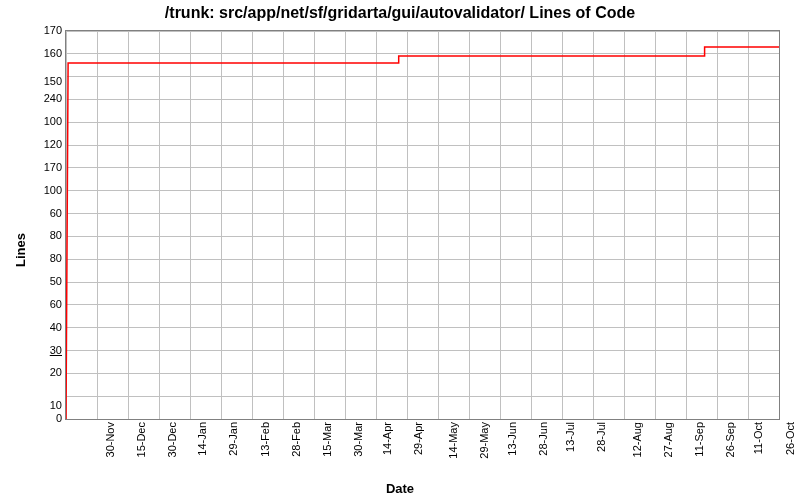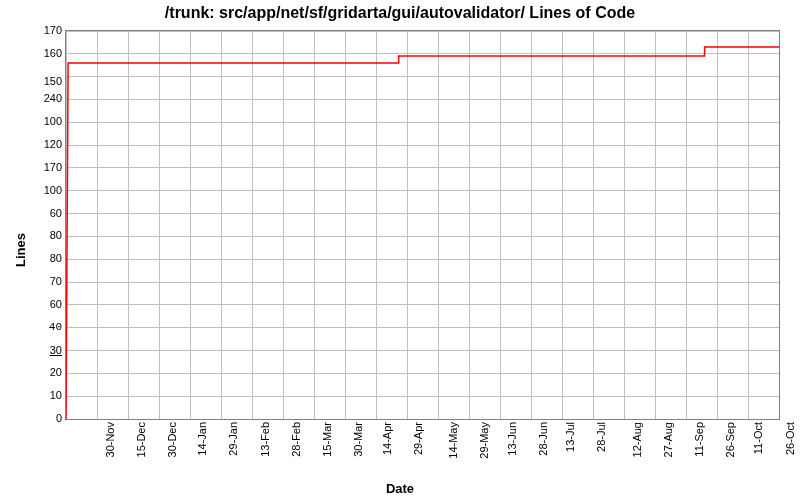--- a/index.html
+++ b/index.html
@@ -140,26 +140,26 @@
           <line x1="651" x2="651" y1="0" y2="388"></line>
           <line x1="682" x2="682" y1="0" y2="388"></line>
           <line x1="713" x2="713" y1="0" y2="388"></line>
         </g>
       <path id="series-path" class="series" d="M0.0 388.0 L2.1 32.0 L332.7 32.0 L332.7 25.1 L638.6 25.1 L638.6 16.0 L713.0 16.0 "></path>
     </svg>
   </div>
 
   <div id="ytick-labels">
       <div class="ytick-label" style="top: 418px;">0</div>
-      <div class="ytick-label" style="top: 395px;">10</div>
+      <div class="ytick-label" style="top: 405px;">10</div>
       <div class="ytick-label" style="top: 372.353px;">20</div>
       <div class="ytick-label" style="top: 349.529px; text-decoration: underline;">30</div>
-      <div class="ytick-label" style="top: 326.706px; font-family: Liberation Mono, monospace;">40</div>
+      <div class="ytick-label" style="top: 326.706px;">40</div>
       <div class="ytick-label" style="top: 303.882px;">60</div>
-      <div class="ytick-label" style="top: 281.059px;">70</div>
+      <div class="ytick-label" style="top: 281.059px;">50</div>
       <div class="ytick-label" style="top: 258.235px;">80</div>
       <div class="ytick-label" style="top: 235.412px;">80</div>
       <div class="ytick-label" style="top: 212.588px;">60</div>
       <div class="ytick-label" style="top: 189.765px;">100</div>
       <div class="ytick-label" style="top: 166.941px;">170</div>
       <div class="ytick-label" style="top: 144.118px;">120</div>
       <div class="ytick-label" style="top: 121.294px;">100</div>
       <div class="ytick-label" style="top: 98.4706px;">240</div>
       <div class="ytick-label" style="top: 81px;">150</div>
       <div class="ytick-label" style="top: 52.8235px;">160</div>

